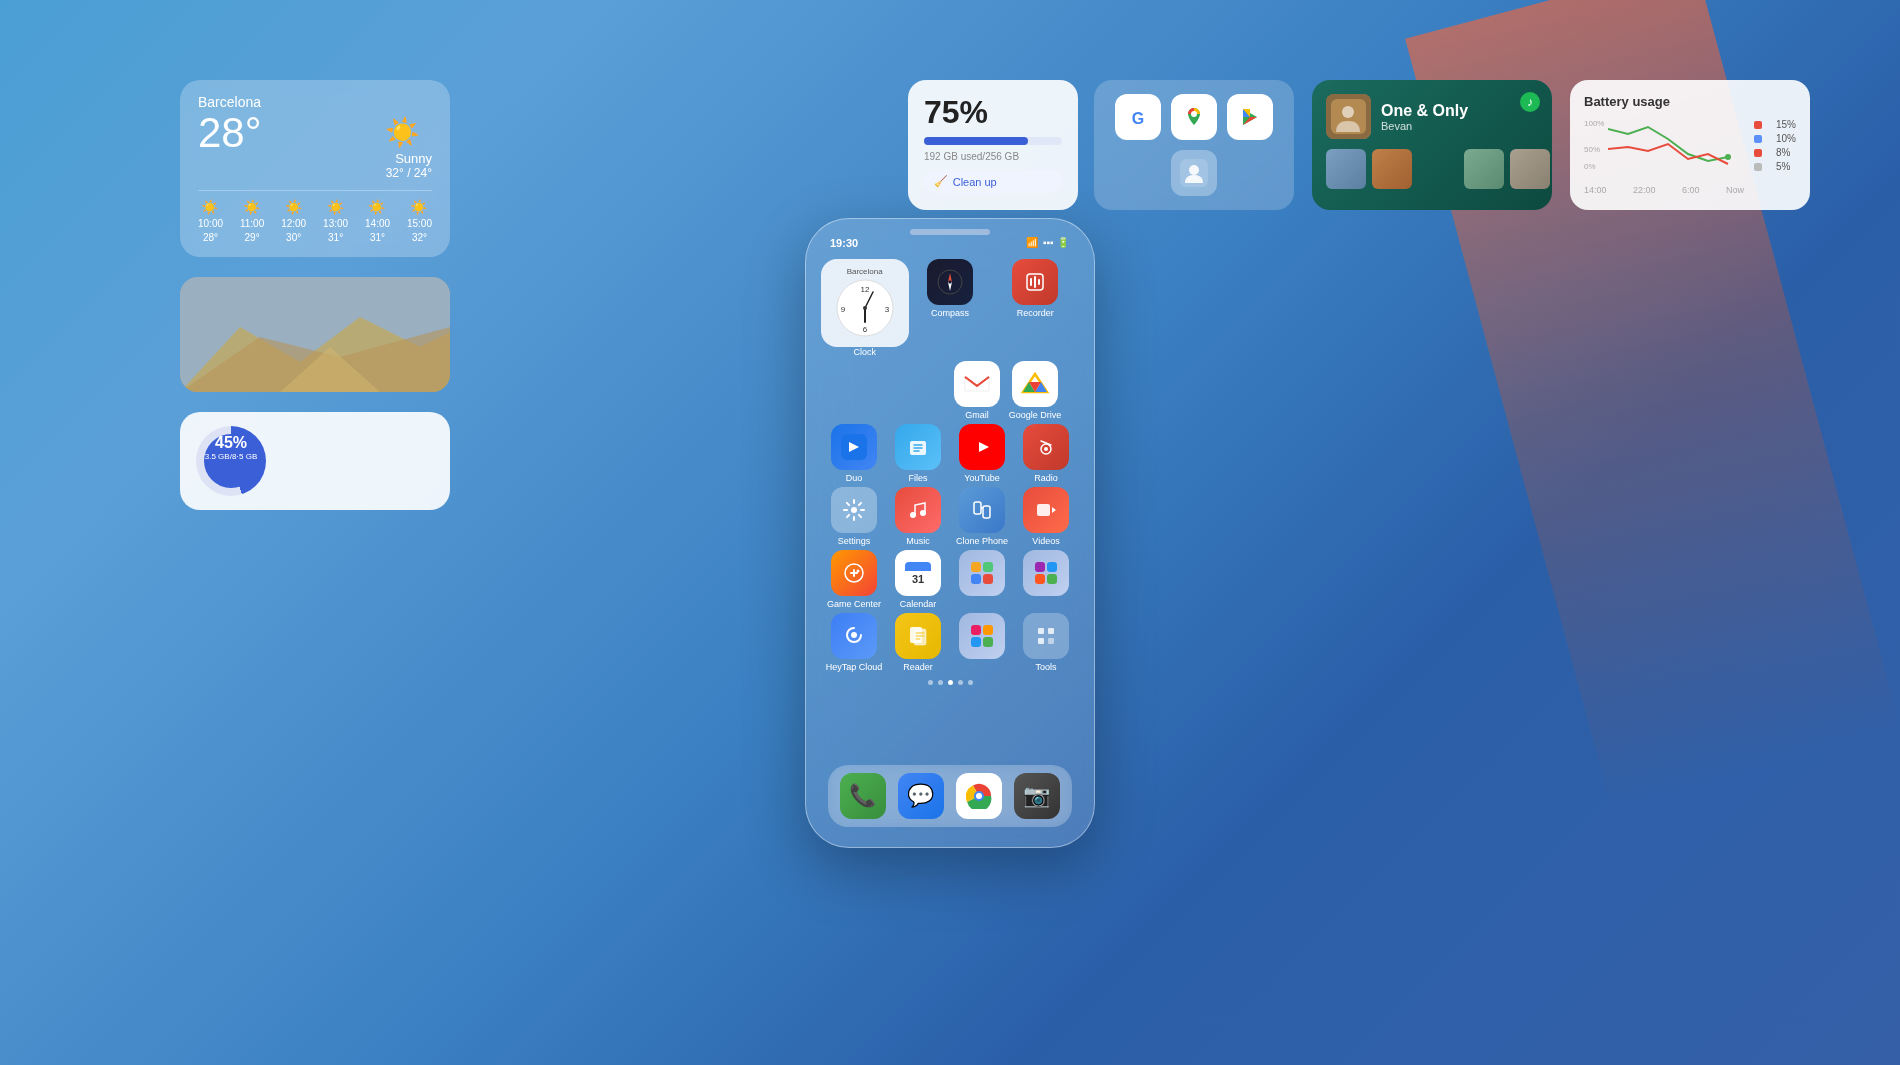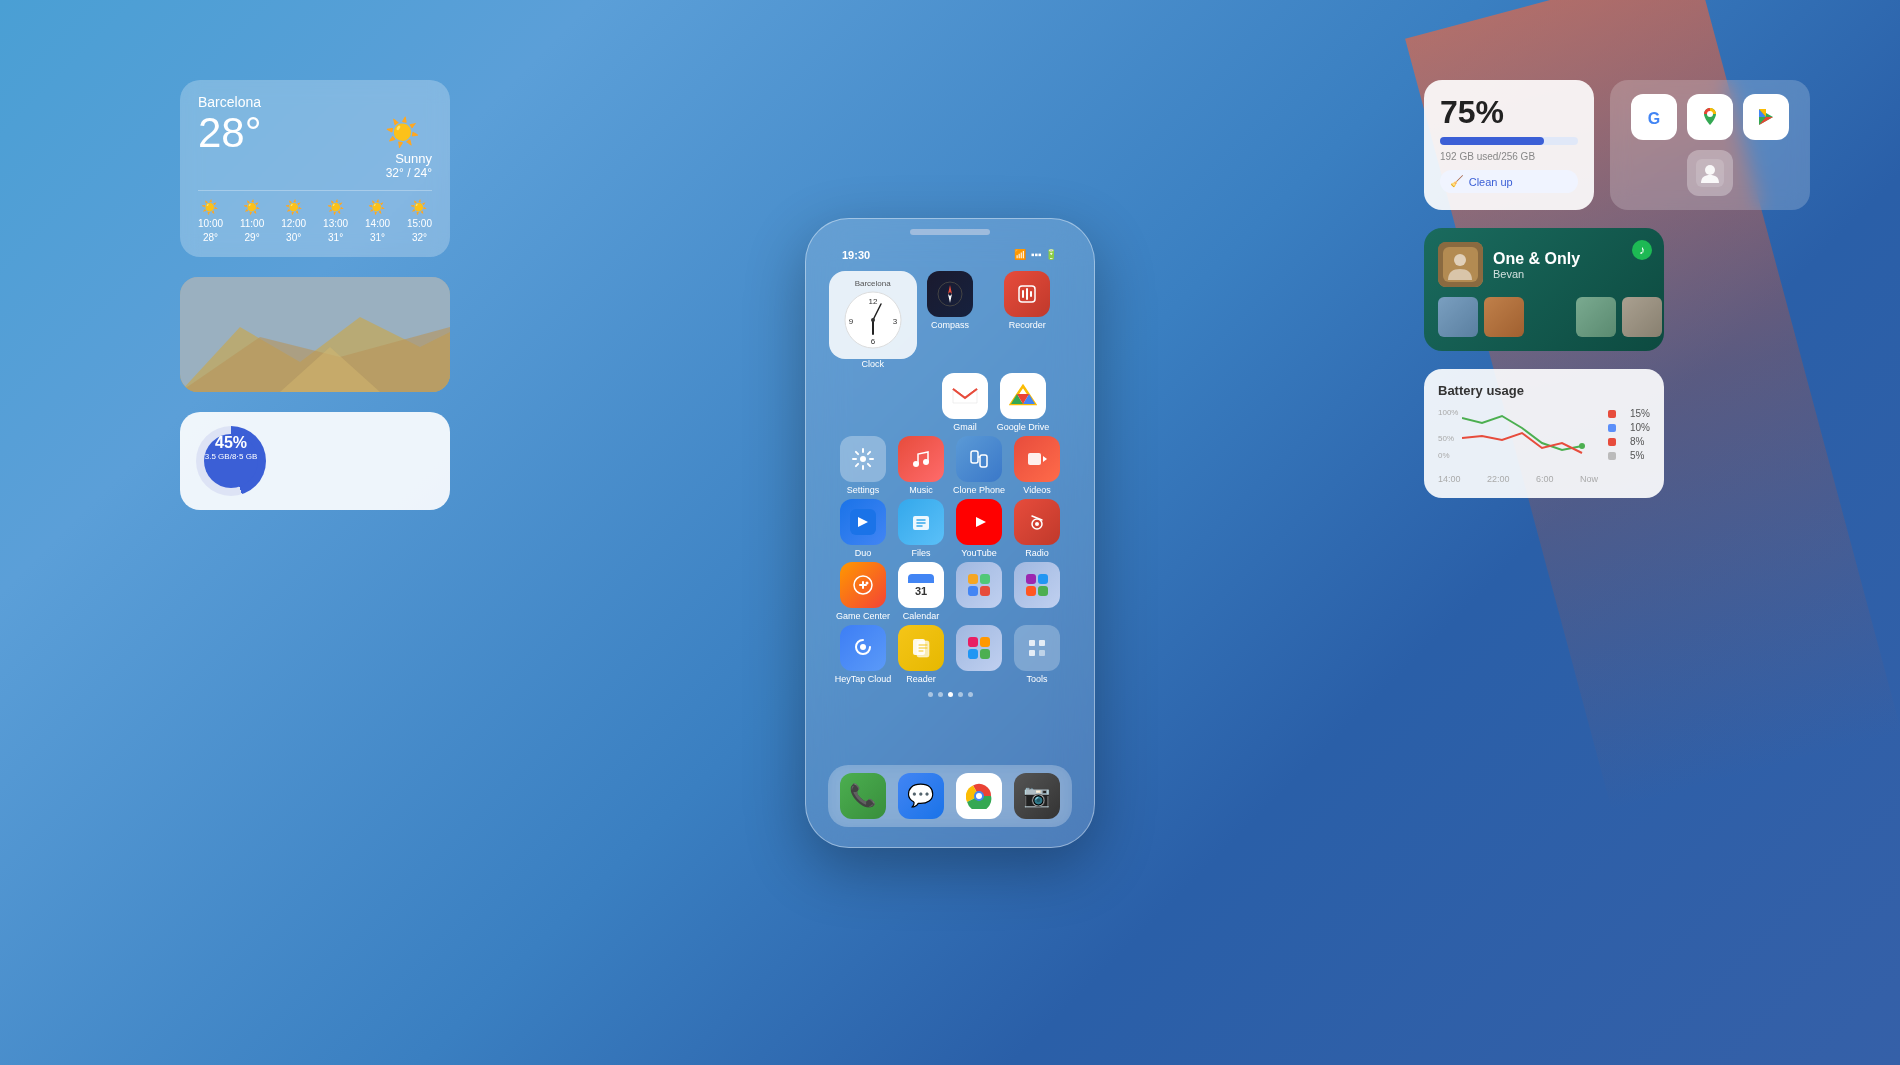--- a/index.html
+++ b/index.html
@@ -160,21 +160,21 @@
       transform: translate(-50%, -50%);
       z-index: 10;
     }
     .phone {
       width: 290px;
       height: 630px;
       background: rgba(255,255,255,0.15);
       backdrop-filter: blur(20px);
       border-radius: 44px;
       border: 1.5px solid rgba(255,255,255,0.4);
-      padding: 16px;
+      padding: 4px;
       overflow: hidden;
       position: relative;
       box-shadow: 0 20px 60px rgba(0,0,0,0.3);
     }
     .phone-notch {
       position: absolute;
       top: 10px;
       left: 50%;
       transform: translateX(-50%);
       width: 80px;
@@ -310,21 +310,21 @@
       background: rgba(255,255,255,0.5);
     }
     .dot.active { background: white; }
 
     
     .right-widgets {
       position: absolute;
       right: 90px;
       top: 80px;
       display: flex;
-      flex-direction: column;
+      flex-direction: row;
       gap: 18px;
       z-index: 10;
     }
 
     
     .storage-widget {
       width: 170px;
       background: rgba(255,255,255,0.9);
       border-radius: 18px;
       padding: 14px 16px;
@@ -644,61 +644,20 @@
               <path d="M14,22 L20,12 L26,22Z" fill="#4285f4" stroke="none"></path>
               <path d="M8,12 L20,12 L14,22Z" fill="#ea4335" stroke="none"></path>
             </svg>
           </div>
           <span class="app-label">Google Drive</span>
         </div>
       </div>
 
       <div class="app-row">
         <div class="app-item">
-          <div class="app-icon" style="background:rgba(255,255,255,0.3)">
-            <svg width="24" height="24" viewBox="0 0 24 24">
-              <circle cx="12" cy="12" r="3" fill="white"></circle>
-              <path d="M12,2 L12,5 M12,19 L12,22 M2,12 L5,12 M19,12 L22,12 M4.9,4.9 L7.1,7.1 M16.9,16.9 L19.1,19.1 M19.1,4.9 L16.9,7.1 M7.1,16.9 L4.9,19.1" stroke="white" stroke-width="2" stroke-linecap="round"></path>
-            </svg>
-          </div>
-          <span class="app-label">Settings</span>
-        </div>
-        <div class="app-item">
-          <div class="app-icon" style="background:linear-gradient(135deg,#e74c3c,#ff6b6b)">
-            <svg width="24" height="24" viewBox="0 0 24 24">
-              <path d="M9,17 L9,7 L19,5 L19,15" stroke="white" stroke-width="1.5" fill="none"></path>
-              <circle cx="7" cy="17" r="3" fill="white"></circle>
-              <circle cx="17" cy="15" r="3" fill="white"></circle>
-            </svg>
-          </div>
-          <span class="app-label">Music</span>
-        </div>
-        <div class="app-item">
-          <div class="app-icon" style="background:linear-gradient(135deg,#5b9ad6,#3a78c9)">
-            <svg width="24" height="24" viewBox="0 0 24 24">
-              <rect x="4" y="4" width="7" height="12" rx="2" fill="none" stroke="white" stroke-width="1.5"></rect>
-              <rect x="13" y="8" width="7" height="12" rx="2" fill="none" stroke="white" stroke-width="1.5"></rect>
-              <path d="M11,10 L13,10" stroke="white" stroke-width="1.5"></path>
-            </svg>
-          </div>
-          <span class="app-label">Clone Phone</span>
-        </div>
-        <div class="app-item">
-          <div class="app-icon" style="background:linear-gradient(135deg,#e74c3c,#ff6b4a)">
-            <svg width="24" height="24" viewBox="0 0 24 24">
-              <rect x="3" y="6" width="13" height="12" rx="2" fill="white" opacity="0.9"></rect>
-              <polygon points="18,9 22,12 18,15" fill="white"></polygon>
-            </svg>
-          </div>
-          <span class="app-label">Videos</span>
-        </div>
-      </div>
-
-      <div class="app-row">
-        <div class="app-item">
           <div class="app-icon bg-duo">
             <svg width="26" height="26" viewBox="0 0 26 26">
               <rect width="26" height="26" rx="6" fill="#1a73e8"></rect>
               <path d="M8,8 L18,13 L8,18Z" fill="white"></path>
             </svg>
           </div>
           <span class="app-label">Duo</span>
         </div>
         <div class="app-item">
           <div class="app-icon" style="background:linear-gradient(135deg,#34a8eb,#5bc0f8)">
@@ -720,20 +679,61 @@
         </div>
         <div class="app-item">
           <div class="app-icon" style="background:linear-gradient(135deg,#e74c3c,#c0392b)">
             <svg width="24" height="24" viewBox="0 0 24 24">
               <circle cx="12" cy="14" r="5" fill="none" stroke="white" stroke-width="1.5"></circle>
               <circle cx="12" cy="14" r="2" fill="white"></circle>
               <path d="M7,6 L17,10" stroke="white" stroke-width="1.5" stroke-linecap="round"></path>
             </svg>
           </div>
           <span class="app-label">Radio</span>
+        </div>
+      </div>
+
+      <div class="app-row">
+        <div class="app-item">
+          <div class="app-icon" style="background:rgba(255,255,255,0.3)">
+            <svg width="24" height="24" viewBox="0 0 24 24">
+              <circle cx="12" cy="12" r="3" fill="white"></circle>
+              <path d="M12,2 L12,5 M12,19 L12,22 M2,12 L5,12 M19,12 L22,12 M4.9,4.9 L7.1,7.1 M16.9,16.9 L19.1,19.1 M19.1,4.9 L16.9,7.1 M7.1,16.9 L4.9,19.1" stroke="white" stroke-width="2" stroke-linecap="round"></path>
+            </svg>
+          </div>
+          <span class="app-label">Settings</span>
+        </div>
+        <div class="app-item">
+          <div class="app-icon" style="background:linear-gradient(135deg,#e74c3c,#ff6b6b)">
+            <svg width="24" height="24" viewBox="0 0 24 24">
+              <path d="M9,17 L9,7 L19,5 L19,15" stroke="white" stroke-width="1.5" fill="none"></path>
+              <circle cx="7" cy="17" r="3" fill="white"></circle>
+              <circle cx="17" cy="15" r="3" fill="white"></circle>
+            </svg>
+          </div>
+          <span class="app-label">Music</span>
+        </div>
+        <div class="app-item">
+          <div class="app-icon" style="background:linear-gradient(135deg,#5b9ad6,#3a78c9)">
+            <svg width="24" height="24" viewBox="0 0 24 24">
+              <rect x="4" y="4" width="7" height="12" rx="2" fill="none" stroke="white" stroke-width="1.5"></rect>
+              <rect x="13" y="8" width="7" height="12" rx="2" fill="none" stroke="white" stroke-width="1.5"></rect>
+              <path d="M11,10 L13,10" stroke="white" stroke-width="1.5"></path>
+            </svg>
+          </div>
+          <span class="app-label">Clone Phone</span>
+        </div>
+        <div class="app-item">
+          <div class="app-icon" style="background:linear-gradient(135deg,#e74c3c,#ff6b4a)">
+            <svg width="24" height="24" viewBox="0 0 24 24">
+              <rect x="3" y="6" width="13" height="12" rx="2" fill="white" opacity="0.9"></rect>
+              <polygon points="18,9 22,12 18,15" fill="white"></polygon>
+            </svg>
+          </div>
+          <span class="app-label">Videos</span>
         </div>
       </div>
 
       <div class="app-row">
         <div class="app-item">
           <div class="app-icon" style="background:linear-gradient(135deg,#ff9800,#f44336)">
             <svg width="24" height="24" viewBox="0 0 24 24">
               <circle cx="12" cy="12" r="9" fill="none" stroke="white" stroke-width="1.5"></circle>
               <path d="M9,12 L15,12 M12,9 L12,15" stroke="white" stroke-width="2" stroke-linecap="round"></path>
               <circle cx="16" cy="10" r="1.5" fill="white"></circle>

